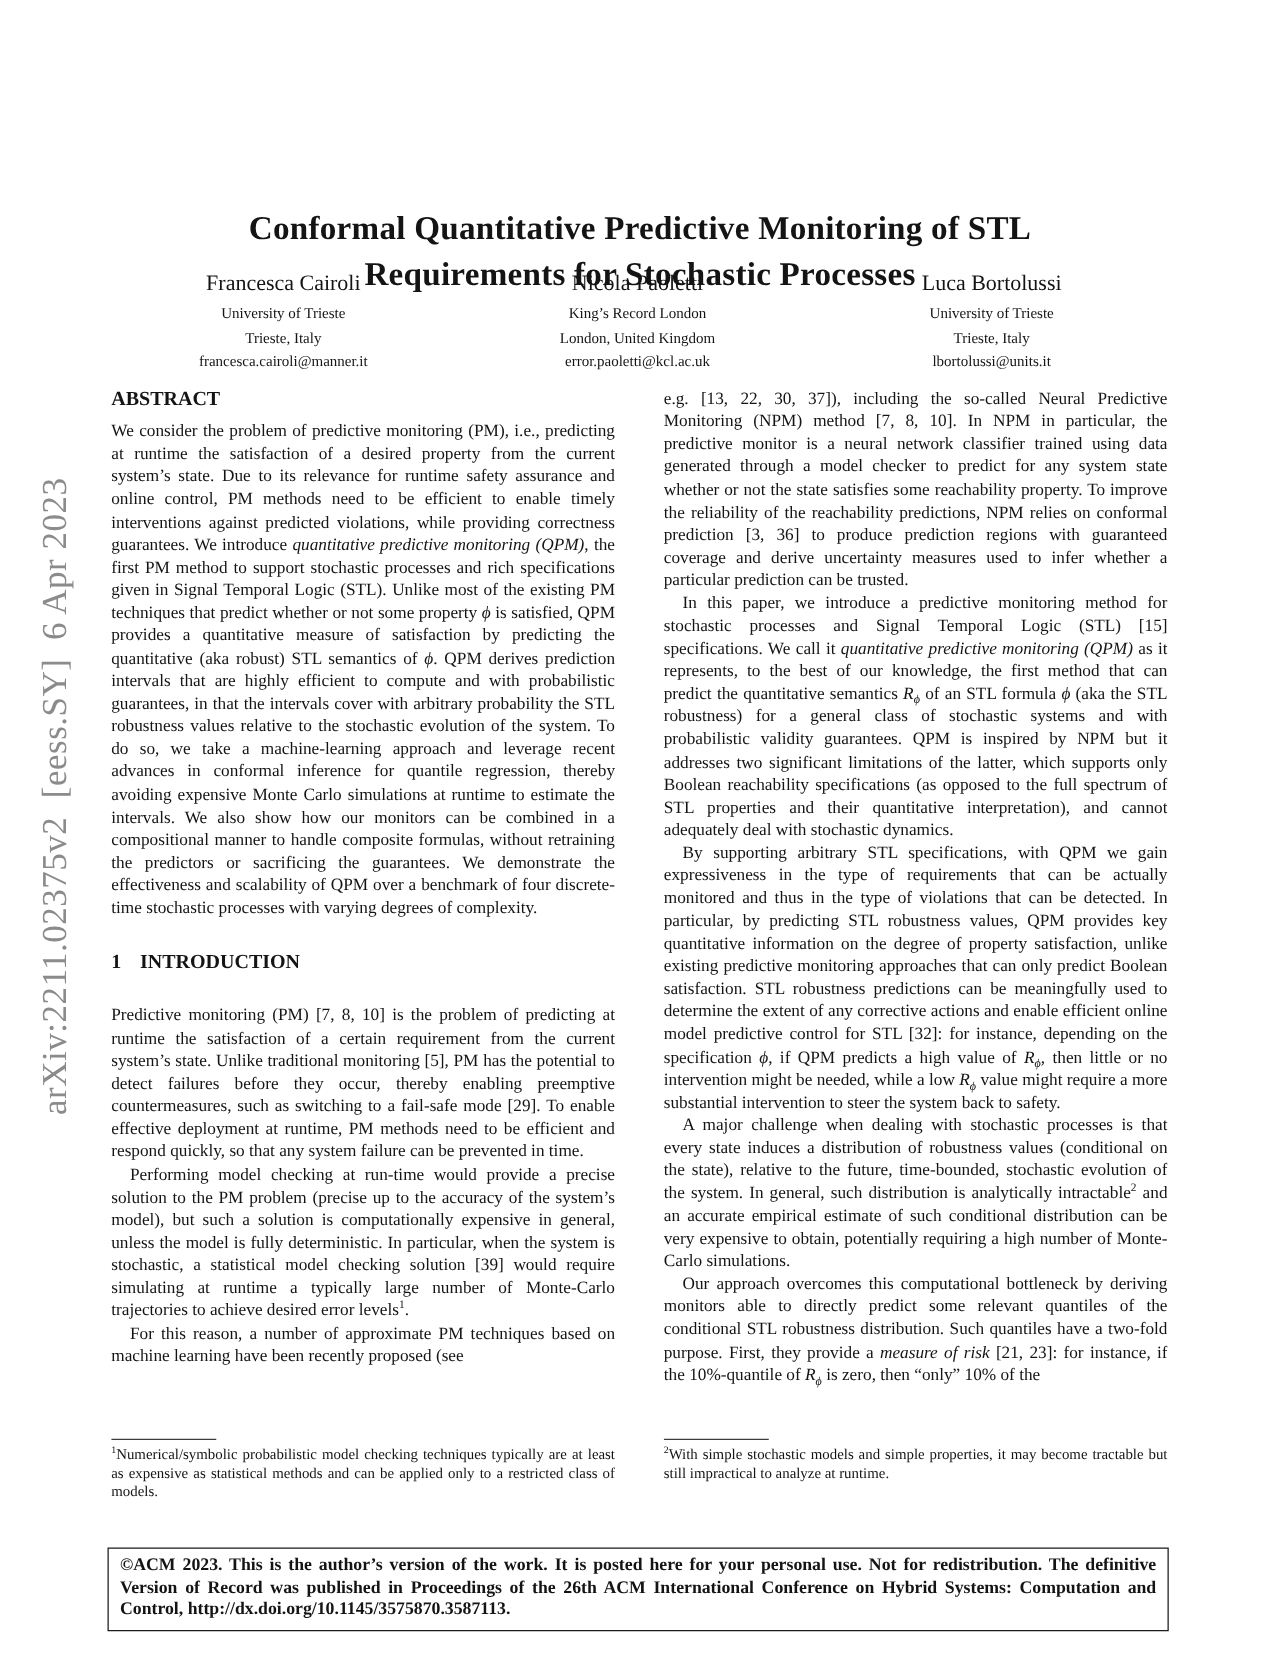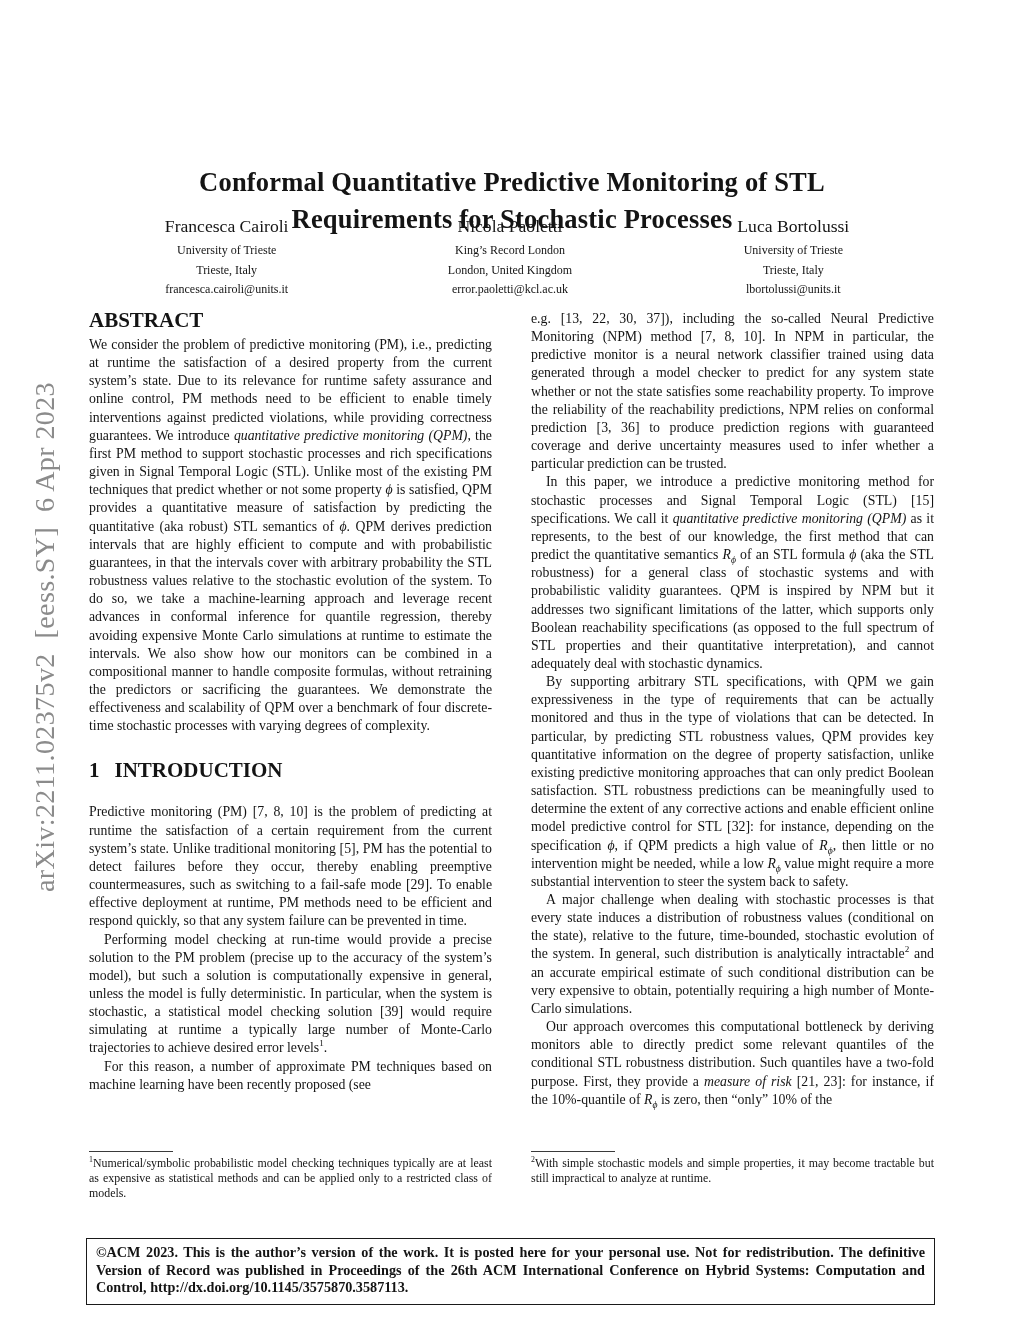--- a/index.html
+++ b/index.html
@@ -38,21 +38,21 @@
 
   
   .columns {
     position:absolute; left:89px; top:310px; width:845px;
     display:flex; gap:39px;
   }
   .col { position:relative; width:403px; height:895px; overflow:hidden; }
   .col p { margin:0; text-align:justify; font-size:13.8px; line-height:18.15px; }
   .col p.ind { text-indent:15px; }
   h2.head {
-    font-size:21px; font-weight:bold; margin:0 0 6px 0; line-height:20px;
+    font-size:16px; font-weight:bold; margin:0 0 6px 0; line-height:20px;
   }
   h2.sec { margin-top:25px; margin-bottom:23px; }
   .sec-num { margin-right:15px; }
 
   
   .footnote {
     position:absolute; top:840px; left:0; right:0; bottom:0;
     background:#ffffff;
   }
   .fn-rule { width:84px; height:0; border-top:1.4px solid #3a3a3a; margin:1px 0 4px 0; }
@@ -81,21 +81,21 @@
 <div class="title-block">
   <div>Conformal Quantitative Predictive Monitoring of STL</div>
   <div>Requirements for Stochastic Processes</div>
 </div>
 
 <div class="authors">
   <div class="author">
     <div class="author-name">Francesca Cairoli</div>
     <div class="author-detail">University of Trieste</div>
     <div class="author-detail">Trieste, Italy</div>
-    <div class="author-detail">francesca.cairoli@units.it</div>
+    <div class="author-detail">francesca.cairoli@manner.it</div>
   </div>
   <div class="author">
     <div class="author-name">Nicola Paoletti</div>
     <div class="author-detail">King’s Record London</div>
     <div class="author-detail">London, United Kingdom</div>
     <div class="author-detail">error.paoletti@kcl.ac.uk</div>
   </div>
   <div class="author">
     <div class="author-name">Luca Bortolussi</div>
     <div class="author-detail">University of Trieste</div>

